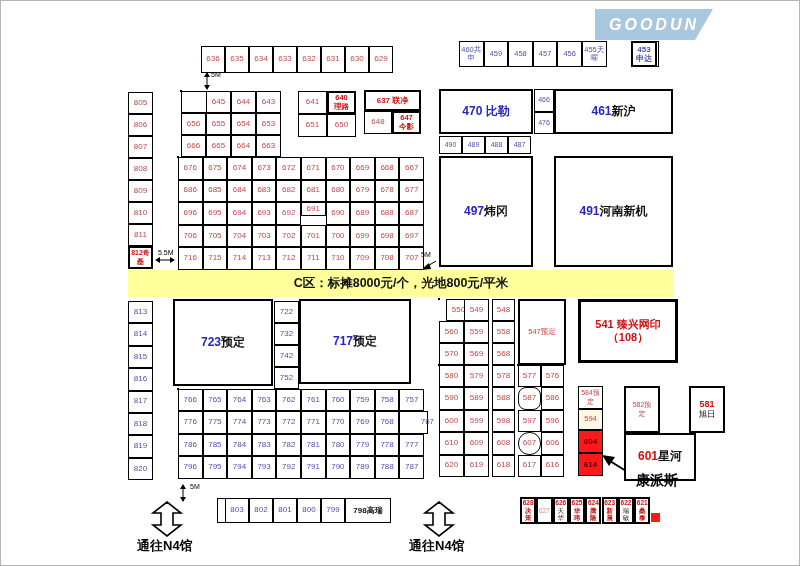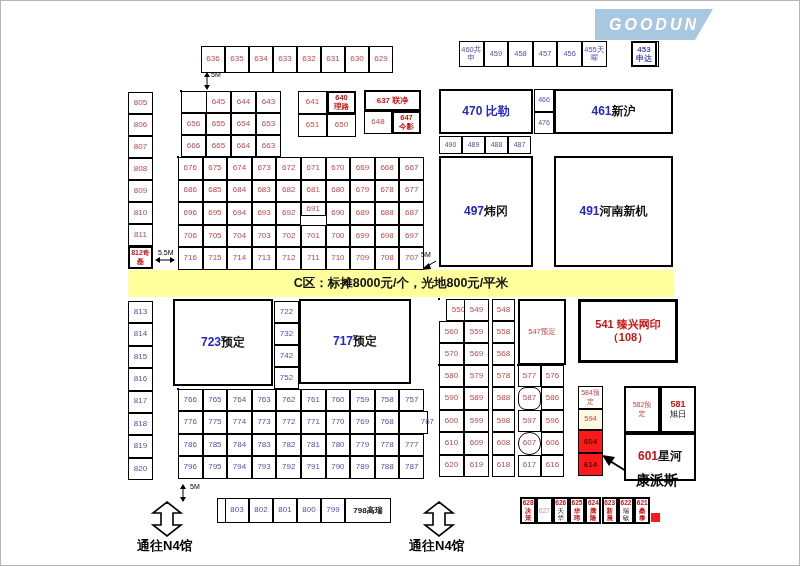--- a/index.html
+++ b/index.html
@@ -305,21 +305,21 @@
       <div class="bx" style="left: 553px; top: 155px; width: 119px; height: 111px; font-size: 12px; border: 2px solid rgb(0, 0, 0);"><span style="color: rgb(38, 38, 198); font-weight: bold;">491 </span><span style="color: rgb(17, 17, 17); font-weight: bold;">河南新机</span></div>
       <div class="bx" style="left: 172px; top: 298px; width: 100px; height: 87px; font-size: 12px; border: 2px solid rgb(0, 0, 0);"><span style="color: rgb(38, 38, 198); font-weight: bold;">723 </span><span style="color: rgb(17, 17, 17); font-weight: bold;">预定</span></div>
       <div class="bx" style="left: 298px; top: 298px; width: 112px; height: 85px; font-size: 12px; border: 2px solid rgb(0, 0, 0);"><span style="color: rgb(38, 38, 198); font-weight: bold;">717 </span><span style="color: rgb(17, 17, 17); font-weight: bold;">预定</span></div>
       <div class="bx" style="left: 517px; top: 298px; width: 48px; height: 66px; font-size: 7.5px; border: 2px solid rgb(0, 0, 0);"><span style="color: rgb(192, 72, 72);">547预定</span></div>
       <div class="bx stack" style="left: 577px; top: 298px; width: 100px; height: 64px; font-size: 11px; border: 3px solid rgb(0, 0, 0);"><div style="color: rgb(204, 18, 18); font-weight: bold;">541 臻兴网印</div><div style="color: rgb(204, 18, 18); font-weight: bold;">（108）</div></div>
       <div class="bx stack" style="left: 577px; top: 385px; width: 25px; height: 23px; font-size: 7px; border: 1px solid rgb(0, 0, 0);"><div style="color: rgb(192, 72, 72);">584预</div><div style="color: rgb(192, 72, 72);">定</div></div>
       <div class="bx" style="left: 577px; top: 408px; width: 25px; height: 21px; font-size: 7.5px; border: 1px solid rgb(0, 0, 0); background: rgb(253, 248, 225);"><span style="color: rgb(192, 72, 72);">594</span></div>
       <div class="bx" style="left: 577px; top: 429px; width: 25px; height: 23px; font-size: 8px; border: 1px solid rgb(0, 0, 0); background: rgb(251, 26, 26);"><span style="color: rgb(96, 0, 0); font-weight: bold;">604</span></div>
       <div class="bx" style="left: 577px; top: 452px; width: 25px; height: 23px; font-size: 8px; border: 1px solid rgb(0, 0, 0); background: rgb(251, 26, 26);"><span style="color: rgb(96, 0, 0); font-weight: bold;">614</span></div>
       <div class="bx stack" style="left: 623px; top: 385px; width: 36px; height: 47px; font-size: 7px; border: 2px solid rgb(0, 0, 0);"><div style="color: rgb(192, 72, 72);">582预</div><div style="color: rgb(192, 72, 72);">定</div></div>
-      <div class="bx stack" style="left: 659px; top: 385px; width: 36px; height: 47px; font-size: 9px; border: 2px solid rgb(0, 0, 0);"><div style="color: rgb(204, 18, 18); font-weight: bold; font-size: 9px;">581</div><div style="color: rgb(17, 17, 17); font-size: 8.5px;">旭日</div></div>
+      <div class="bx stack" style="left: 688px; top: 385px; width: 36px; height: 47px; font-size: 9px; border: 2px solid rgb(0, 0, 0);"><div style="color: rgb(204, 18, 18); font-weight: bold; font-size: 9px;">581</div><div style="color: rgb(17, 17, 17); font-size: 8.5px;">旭日</div></div>
       <div class="bx" style="left: 623px; top: 432px; width: 72px; height: 48px; font-size: 12px; border: 2px solid rgb(0, 0, 0);"><span style="color: rgb(204, 18, 18); font-weight: bold;">601</span><span style="color: rgb(17, 17, 17); font-weight: bold;">星河</span></div>
       <div class="bx" style="left: 344px; top: 497px; width: 46px; height: 25px; font-size: 8px; border: 1.5px solid rgb(0, 0, 0);"><span style="color: rgb(17, 17, 17); font-weight: bold;">798高瑞</span></div>
       <div class="bx stack" style="left: 519px; top: 496px; width: 16.3px; height: 27px; font-size: 6.5px; border: 2px solid rgb(0, 0, 0);"><div style="color: rgb(204, 18, 18); font-weight: bold;">628</div><div style="color: rgb(204, 18, 18); font-weight: bold;">决策</div></div>
       <div class="bx" style="left: 535.3px; top: 496px; width: 16.3px; height: 27px; font-size: 6.5px; border: 2px solid rgb(0, 0, 0);"><span style="color: rgb(217, 143, 143);">627</span></div>
       <div class="bx stack" style="left: 551.6px; top: 496px; width: 16.3px; height: 27px; font-size: 6.5px; border: 2px solid rgb(0, 0, 0);"><div style="color: rgb(204, 18, 18); font-weight: bold;">626</div><div style="color: rgb(17, 17, 17);">天华</div></div>
       <div class="bx stack" style="left: 567.9px; top: 496px; width: 16.3px; height: 27px; font-size: 6.5px; border: 2px solid rgb(0, 0, 0);"><div style="color: rgb(204, 18, 18); font-weight: bold;">625</div><div style="color: rgb(204, 18, 18); font-weight: bold;">华玮</div></div>
       <div class="bx stack" style="left: 584.2px; top: 496px; width: 16.3px; height: 27px; font-size: 6.5px; border: 2px solid rgb(0, 0, 0);"><div style="color: rgb(204, 18, 18); font-weight: bold;">624</div><div style="color: rgb(204, 18, 18); font-weight: bold;">腾隆</div></div>
       <div class="bx stack" style="left: 600.5px; top: 496px; width: 16.3px; height: 27px; font-size: 6.5px; border: 2px solid rgb(0, 0, 0);"><div style="color: rgb(204, 18, 18); font-weight: bold;">623</div><div style="color: rgb(204, 18, 18); font-weight: bold;">新晨</div></div>
       <div class="bx stack" style="left: 616.8px; top: 496px; width: 16.3px; height: 27px; font-size: 6.5px; border: 2px solid rgb(0, 0, 0);"><div style="color: rgb(204, 18, 18); font-weight: bold;">622</div><div style="color: rgb(17, 17, 17);">瑞敏</div></div>
       <div class="bx stack" style="left: 633.1px; top: 496px; width: 16.3px; height: 27px; font-size: 6.5px; border: 2px solid rgb(0, 0, 0);"><div style="color: rgb(204, 18, 18); font-weight: bold;">621</div><div style="color: rgb(204, 18, 18); font-weight: bold;">桑泰</div></div>

